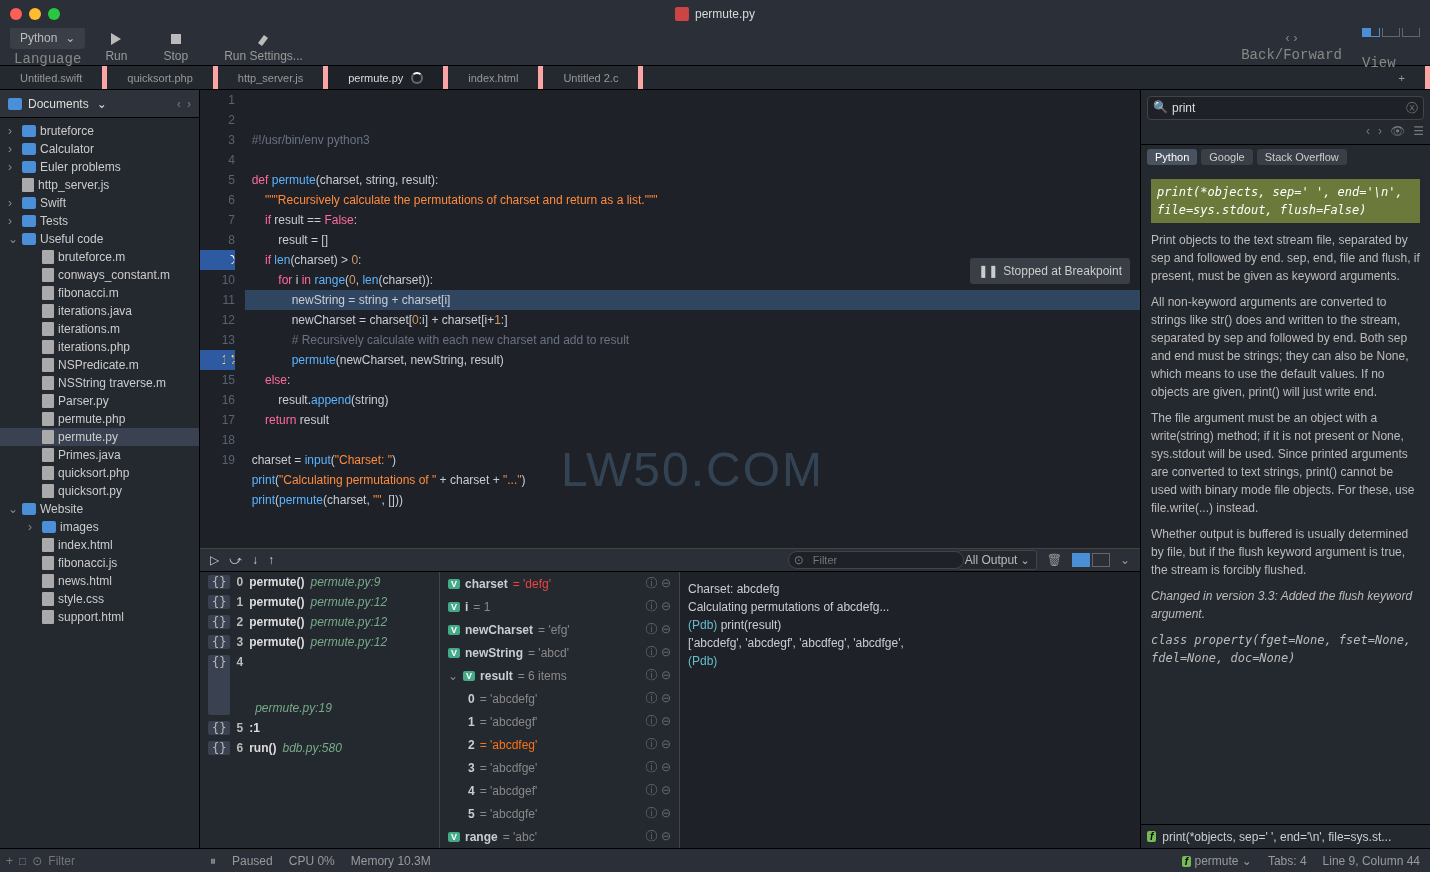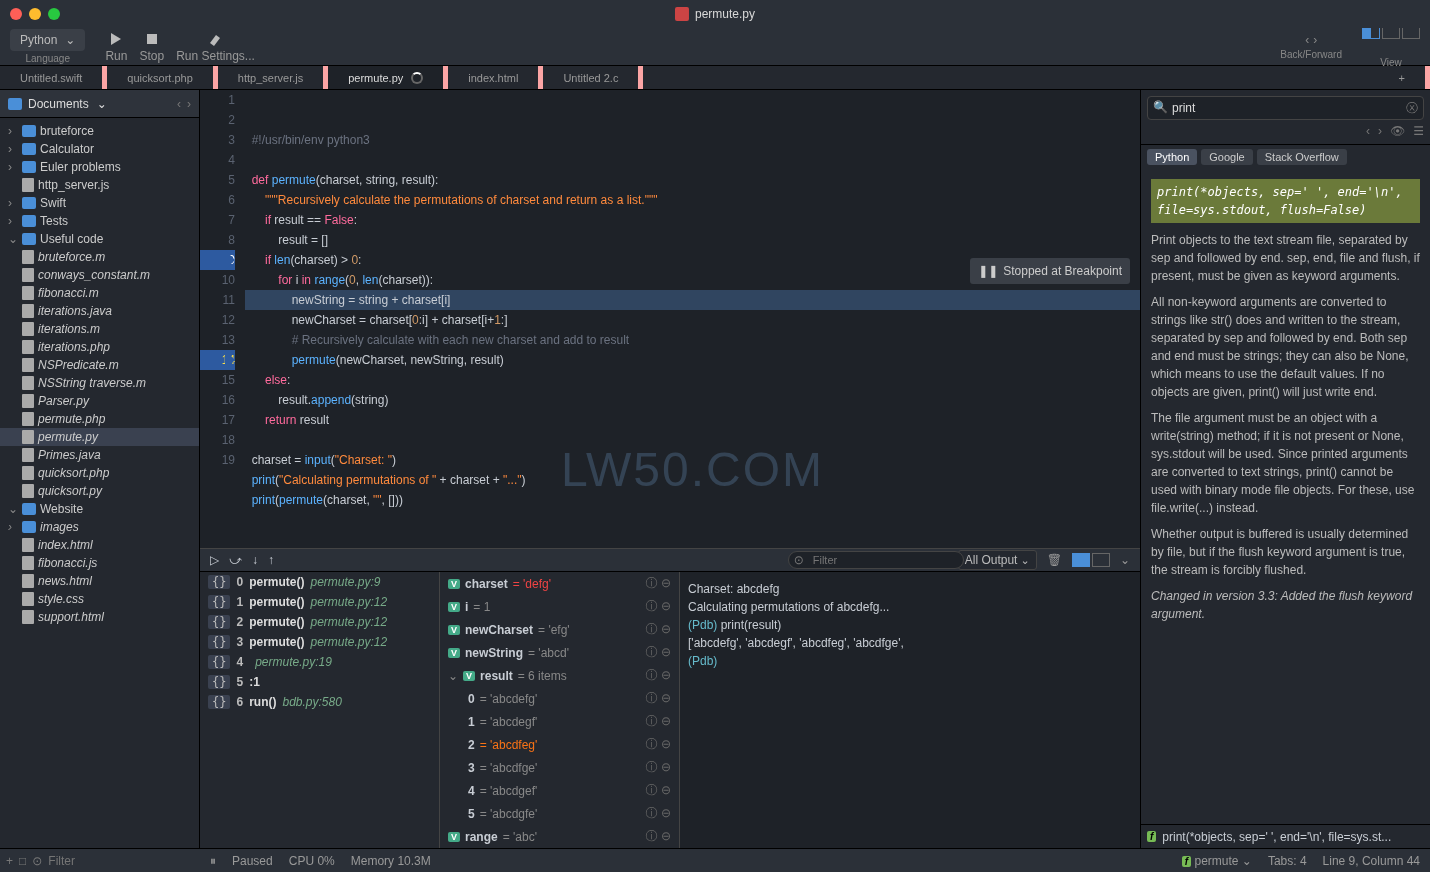--- a/index.html
+++ b/index.html
@@ -4,36 +4,36 @@
 <style>
 * { margin:0; padding:0; box-sizing:border-box; font-family:-apple-system,BlinkMacSystemFont,sans-serif; font-size:12px; }
 body { background:#1e2228; color:#c8cdd4; width:1430px; height:872px; overflow:hidden; position:relative; }
 .titlebar { height:28px; background:#2b3038; display:flex; align-items:center; padding:0 10px; position:relative; }
 .traffic { display:flex; gap:7px; }
 .dot { width:12px; height:12px; border-radius:50%; }
 .red{background:#ff5f57;}.yellow{background:#febc2e;}.green{background:#28c840;}
 .title-center { position:absolute; left:50%; transform:translateX(-50%); display:flex; align-items:center; gap:6px; color:#d8d8d8; font-size:13px;}
 .toolbar { height:38px; background:#2b3038; display:flex; align-items:center; padding:0 10px; border-bottom:1px solid #000; }
 .lang-select { background:#3a3f47; padding:4px 10px; border-radius:4px; display:flex; align-items:center; gap:8px; color:#bbb; }
-.tool-group { display:flex; gap:12px; margin-left:20px; }
+.tool-group { display:flex; gap:36px; margin-left:20px; }
 .tool-btn { display:flex; flex-direction:column; align-items:center; color:#999; font-size:10px; gap:2px;}
 .tool-btn svg { width:16px; height:16px; fill:#bbb;}
 .toolbar-right { margin-left:auto; display:flex; gap:20px; align-items:center;}
-.tool-label { font-size:10px; color:#888; text-align:center;}
+.tool-label { font-size:14px; color:#888; text-align:center;font-family:Liberation Mono, monospace;}
 .tabs { height:24px; background:#24282f; display:flex; border-bottom:1px solid #000;}
 .tab { padding:0 20px; display:flex; align-items:center; border-right:5px solid #fca5a5; color:#999; font-size:11px; position:relative;}
 .tab.active { background:#1e2228; color:#ddd;}
 .main { display:flex; height:calc(872px - 28px - 38px - 24px - 24px); }
 .sidebar { width:200px; background:#24282f; border-right:1px solid #000; overflow:hidden;}
 .sidebar-head { height:28px; background:#2e333b; display:flex; align-items:center; padding:0 8px; gap:6px; color:#ddd; border-bottom:1px solid #000;}
 .tree { padding:4px 0; overflow-y:auto; height:calc(100% - 28px);}
 .tree-item { display:flex; align-items:center; padding:2px 8px; gap:4px; font-size:12px; color:#ccc;}
 .tree-item.sel { background:#3a4150;}
 .tree-item .fold-icon { width:10px; color:#888;}
-.indent1{padding-left:8px;font-style:italic;}
+.indent1{padding-left:28px;}
 .folder-icon{width:14px;height:12px;background:#4a8fd8;border-radius:2px;}
 .file-glyph{width:12px;height:14px;background:#aaa;border-radius:1px;position:relative;}
 .editor-area { flex:1; display:flex; flex-direction:column;}
 .editor { flex:1; display:flex; overflow:hidden; font-family:'SF Mono',Menlo,monospace; font-size:13px; position:relative;}
 .gutter { width:45px; background:#1e2228; text-align:right; padding-right:10px; line-height:20px; color:#5a6270;}
 .code { flex:1; line-height:20px; white-space:pre; position:relative;}
 .ln { height:20px;}
 .kw{color:#ff6b9d;}.fn{color:#5cb3ff;}.str{color:#ff8a3d;}.num{color:#d19a66;}.cm{color:#6b7280;}.bool{color:#ff6b9d;}
 .current-line { background:#304560;}
 .stopped-badge { position:absolute; right:10px; top:168px; background:#3a3f47; padding:3px 8px; border-radius:3px; color:#ccc; font-size:11px; display:flex; align-items:center; gap:5px;}
@@ -115,21 +115,21 @@
     </div>
   </div>
   <div class="toolbar-right">
     <div style="display:flex;flex-direction:column;align-items:center;gap:2px;">
       <div style="display:flex;gap:4px;">
         <span style="color:#888;">‹</span>
         <span style="color:#888;">›</span>
       </div>
       <span class="tool-label">Back/Forward</span>
     </div>
-    <div style="display:flex;flex-direction:column;align-items:center;gap:18px;">
+    <div style="display:flex;flex-direction:column;align-items:flex-start;gap:18px;">
       <div class="layout-icons">
         <div class="layout-icon active">
             <div class="li-half blue"></div>
             <div class="li-half"></div>
           </div>
         <div class="layout-icon">
             <div class="li-half"></div>
             <div class="li-half"></div>
           </div>
         <div class="layout-icon">
@@ -386,21 +386,21 @@
             <div class="stack-item">
               <span class="stack-num">{}</span> 
               <b>3</b> 
               <b style="color:#ddd;">permute()</b> 
               <i style="color:#7a8;">permute.py:12</i>
             </div>
             <div class="stack-item">
               <span class="stack-num">{}</span> 
               <b>4</b> 
               <b style="color:#ddd;"></b> 
-              <i style="color:#7a8;">permute.py:19</i>
+              <i style="color:#7a8;margin-top:46px;">permute.py:19</i>
             </div>
             <div class="stack-item">
               <span class="stack-num">{}</span> 
               <b>5</b> 
               <b style="color:#ddd;"><string>:1</string></b> 
               <i style="color:#7a8;"></i>
             </div>
             <div class="stack-item">
               <span class="stack-num">{}</span> 
               <b>6</b> 
@@ -507,20 +507,21 @@
         <span class="doc-tab">Google</span>
         <span class="doc-tab">Stack Overflow</span>
       </div>
     <div class="doc-content">
       <div class="doc-sig">print(*objects, sep='  ', end='\n', file=sys.stdout, flush=False)</div>
       <p>Print objects to the text stream file, separated by sep and followed by end. sep, end, file and flush, if present, must be given as keyword arguments.</p>
       <p>All non-keyword arguments are converted to strings like str() does and written to the stream, separated by sep and followed by end. Both sep and end must be strings; they can also be None, which means to use the default values. If no objects are given, print() will just write end.</p>
       <p>The file argument must be an object with a write(string) method; if it is not present or None, sys.stdout will be used. Since printed arguments are converted to text strings, print() cannot be used with binary mode file objects. For these, use file.write(...) instead.</p>
       <p>Whether output is buffered is usually determined by file, but if the flush keyword argument is true, the stream is forcibly flushed.</p>
       <p style="font-style:italic;">Changed in version 3.3: Added the flush keyword argument.</p>
+      <p style="font-family:monospace;font-style:italic;">class property(fget=None, fset=None, fdel=None, doc=None)</p>
     </div>
     <div style="height:24px;border-top:1px solid #000;display:flex;align-items:center;padding:0 6px;gap:6px;font-size:11px;">
       <span class="badge-f">f</span>
       <span class="ellipsis">print(*objects, sep=' ', end='\n', file=sys.st...</span>
     </div>
   </div>
 </div>
 
 <div style="position:absolute;bottom:0;left:0;width:200px;">
   <div class="file-filter">

